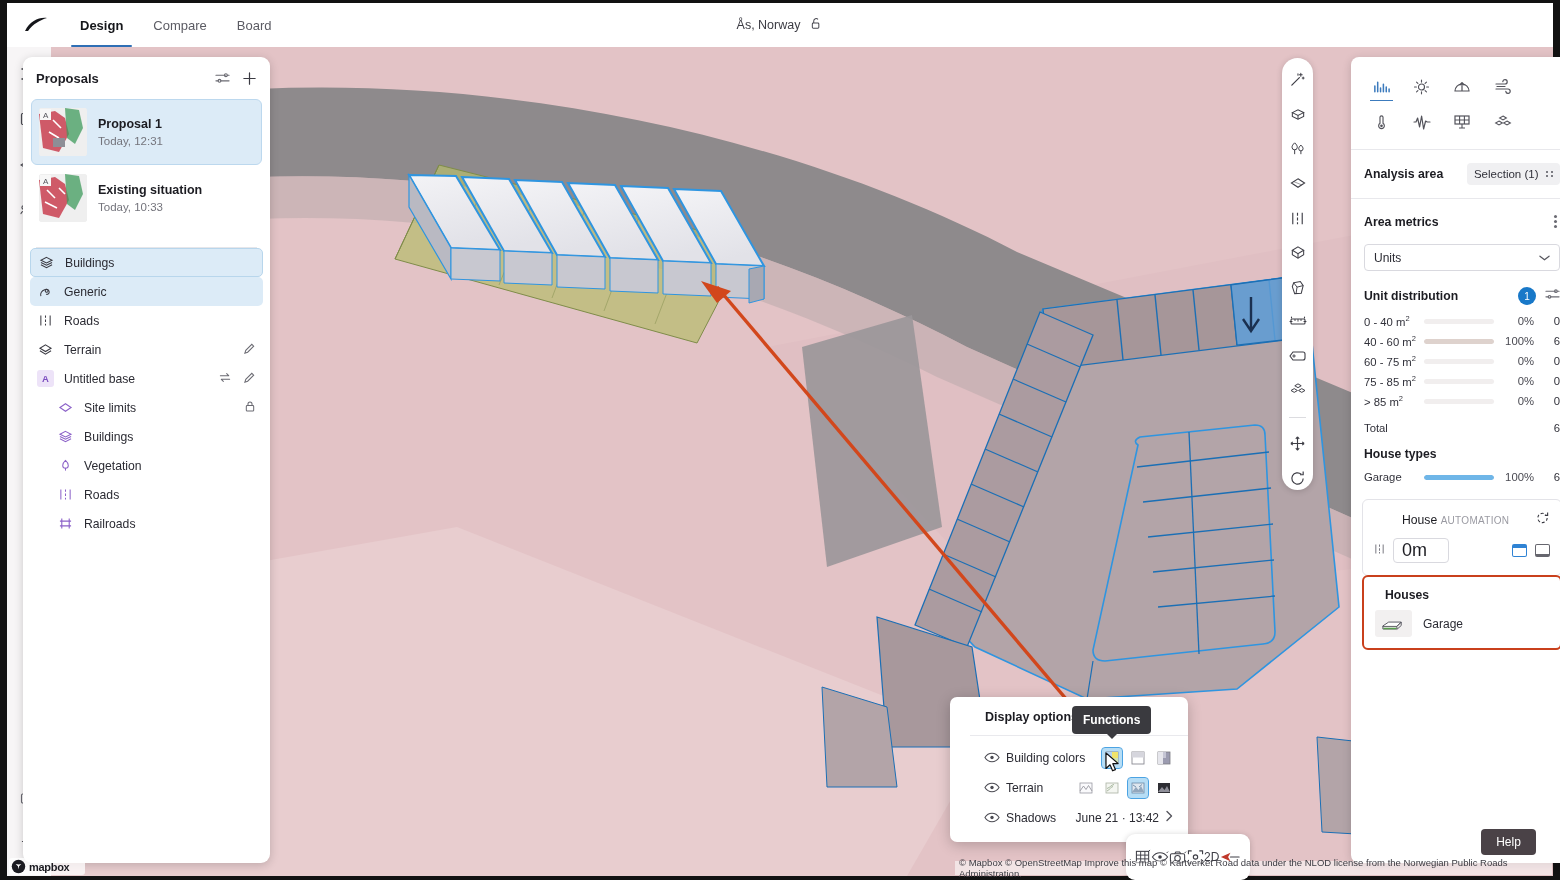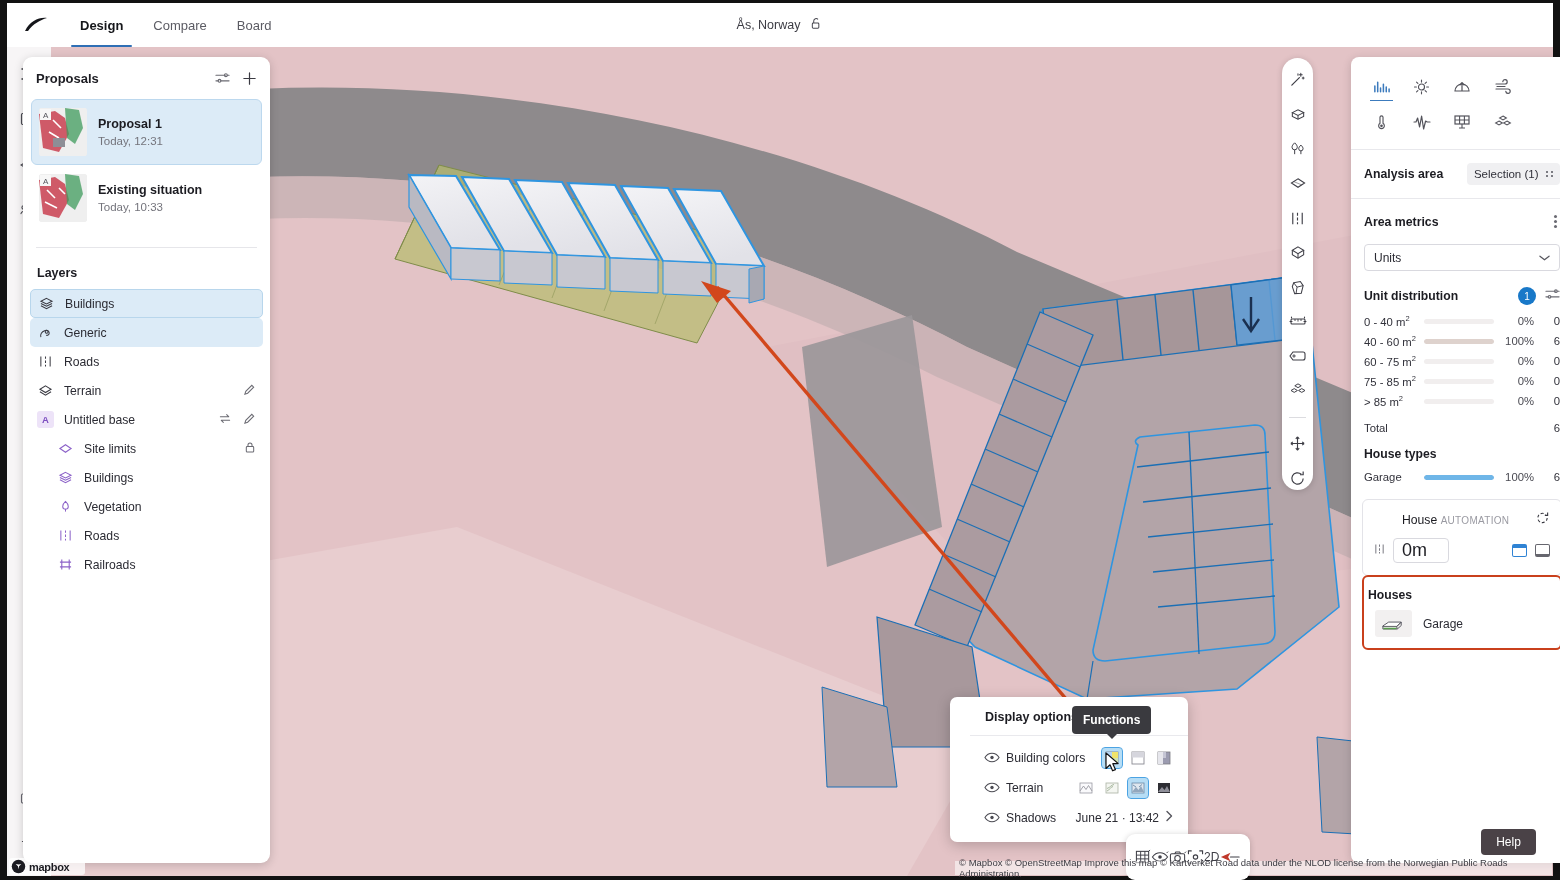--- a/index.html
+++ b/index.html
@@ -142,21 +142,21 @@
   .card-hd .ct { font-size:12.2px; color:#1c1c22; }
   .card-hd .ct b { font-weight:normal;padding-left:28px; }
   .card-hd .ct span { color:#9a9aa2; font-size:10px; letter-spacing:.3px; }
   .card-row { display:flex; align-items:center; gap:8px; padding:0 11px 12px 11px; }
   .field { border:1px solid #d9d9df; border-radius:4px; height:25px; width:56px;
     display:flex; align-items:center; padding:0 8px; font-size:18px; color:#1c1c22; }
   .sq { width:15px; height:13px; border:1.8px solid #66666e; border-radius:2px; cursor:pointer; }
   .sq.blue { border-color:#2f83d4; border-top-width:4px; }
   .sq.gray { border-bottom-width:3.5px; }
 
-  .houses-hd { font-size:12.2px; font-weight:bold; color:#1c1c22; padding:11px 11px 8px 4px; }
+  .houses-hd { font-size:12.2px; font-weight:bold; color:#1c1c22; padding:11px 11px 8px 21px; }
   .house-item { display:flex; align-items:center; gap:11px; padding:0 11px 11px 11px; cursor:pointer; }
   .house-thumb { width:37px; height:27px; background:#f2f0f0; border-radius:3px;
     display:flex; align-items:center; justify-content:center; }
   .house-name { font-size:12px; color:#2b2b33; }
 
   
   .popover { position:absolute; left:950px; top:697px; width:238px;
     background:#ffffff; border-radius:7px; box-shadow:0 3px 14px rgba(0,0,0,.22);padding-left:20px; }
   .po-hd { font-size:12.5px; font-weight:bold; color:#1c1c22; padding:13px 15px 11px 15px; }
   .po-sep { height:1px; background:#e9e9ed; }
@@ -424,21 +424,20 @@
           </svg>
         </div>
         <div class="prop-txt">
           <span class="prop-name">Existing situation</span>
           <span class="prop-time">Today, 10:33</span>
         </div>
       </div>
     </div>
 
     <div class="divider"></div>
-    <div class="layers-title">Layers</div>
 
     <div>
       <div class="layer sel1">
         <span class="li">
           <svg width="15" height="13" viewBox="0 0 16 14">
               <path d="M8 1.5 14 4.5 8 7.5 2 4.5Z" fill="none" stroke="#3a3a42" stroke-width="1.1"></path>
               <path d="M2 7 8 10 14 7M2 9.5 8 12.5 14 9.5" fill="none" stroke="#3a3a42" stroke-width="1.1"></path>
             </svg>
         </span>
         <span class="lname">Buildings</span>

